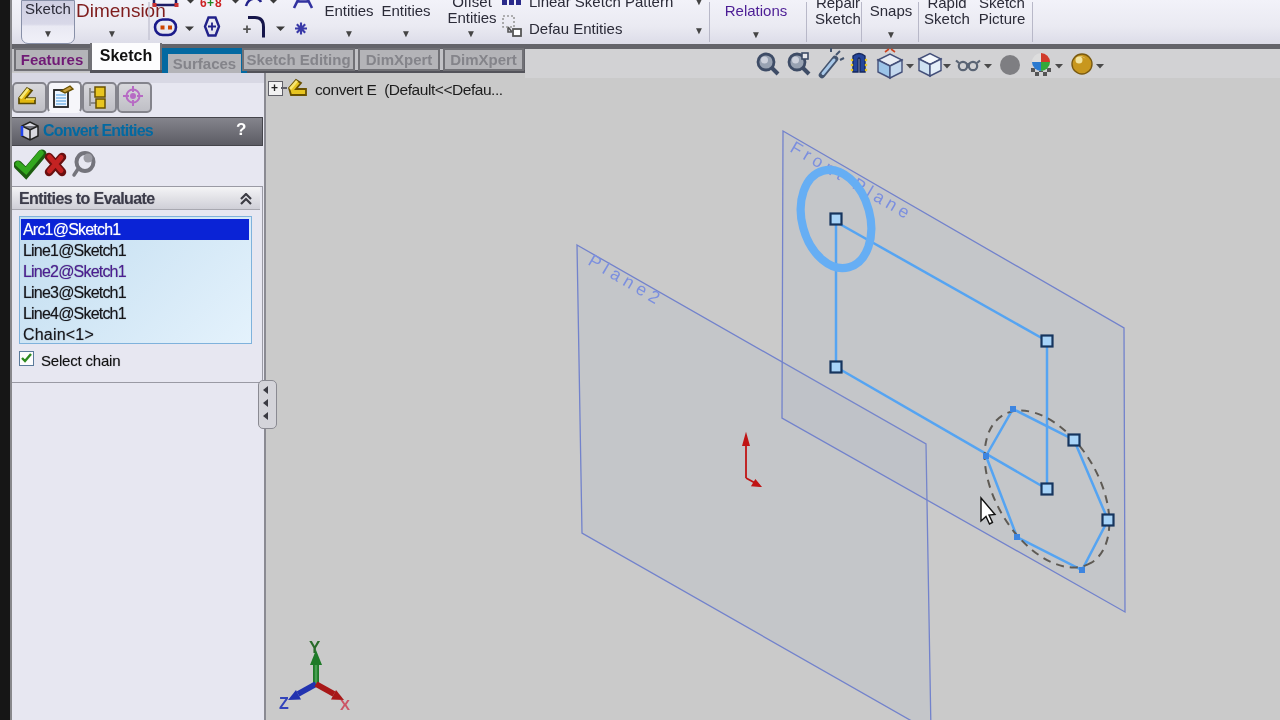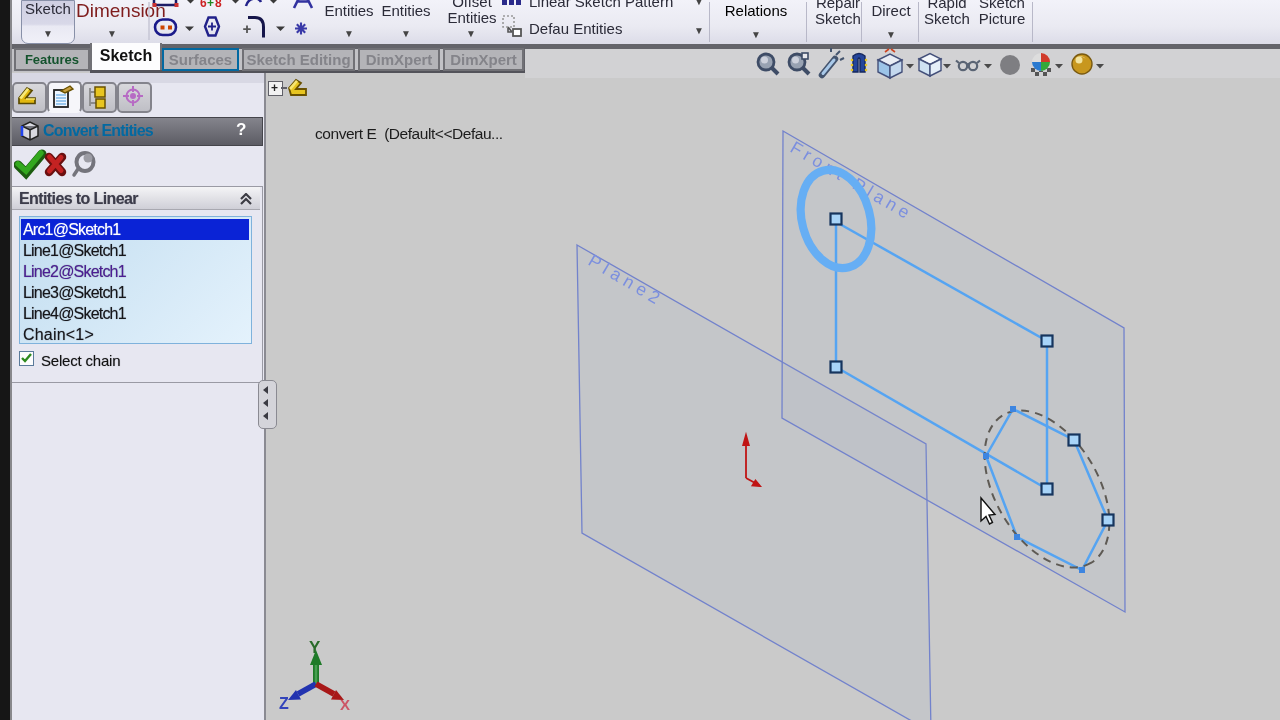--- a/index.html
+++ b/index.html
@@ -67,42 +67,42 @@
     </g>
   <path d="M8 27 l4 5 M12 32 l-4 0 0 -4" stroke="#555" fill="none" stroke-width="1.6"></path>
   <rect x="13" y="29" width="8" height="7" fill="#fff" stroke="#555" stroke-width="1.8"></rect>
 </svg>
 <div class="abs" style="left:529px;top:-7px;width:170px;font-size:15px;color:#2b2b38;">Linear Sketch Pattern</div>
 <div class="abs" style="left:529px;top:20px;width:170px;font-size:15px;color:#2b2b38;">Defau Entities</div>
 <div class="abs" style="left:692px;top:-4px;width:14px;color:#444;font-size:10px;text-align:center;">▼</div>
 <div class="abs" style="left:692px;top:25px;width:14px;color:#444;font-size:10px;text-align:center;">▼</div>
 
 <div class="abs" style="left:709px;top:2px;width:1px;height:40px;background:#b8b8c8;"></div>
-<div class="abs" style="left:722px;top:2px;width:68px;font-size:15px;color:#000000;text-align:center;">Relations</div>
+<div class="abs" style="left:722px;top:2px;width:68px;font-size:15px;color:#4c1d95;text-align:center;">Relations</div>
 <div class="abs" style="left:749px;top:29px;width:14px;color:#444;font-size:10px;text-align:center;">▼</div>
 <div class="abs" style="left:806px;top:2px;width:1px;height:40px;background:#b8b8c8;"></div>
 <div class="abs" style="left:812px;top:-5px;width:52px;font-size:15px;color:#2b2b38;text-align:center;line-height:16px;">Repair<br>Sketch</div>
 <div class="abs" style="left:861px;top:2px;width:1px;height:40px;background:#b8b8c8;"></div>
-<div class="abs" style="left:867px;top:2px;width:48px;font-size:15px;color:#2b2b38;text-align:center;">Direct</div>
+<div class="abs" style="left:867px;top:2px;width:48px;font-size:15px;color:#2b2b38;text-align:center;">Snaps</div>
 <div class="abs" style="left:884px;top:29px;width:14px;color:#444;font-size:10px;text-align:center;">▼</div>
 <div class="abs" style="left:918px;top:2px;width:1px;height:40px;background:#b8b8c8;"></div>
 <div class="abs" style="left:922px;top:-5px;width:50px;font-size:15px;color:#2b2b38;text-align:center;line-height:16px;">Rapid<br>Sketch</div>
 <div class="abs" style="left:976px;top:-5px;width:52px;font-size:15px;color:#2b2b38;text-align:center;line-height:16px;">Sketch<br>Picture</div>
 <div class="abs" style="left:1032px;top:2px;width:1px;height:40px;background:#b8b8c8;"></div>
 
 <div class="abs" style="left:10px;top:43.5px;width:1270px;height:5.5px;background:#64646a;"></div>
 
 <div class="abs" style="left:525px;top:49px;width:755px;height:29px;background:#d2d2d4;"></div>
 <div class="abs" style="left:10px;top:49px;width:510px;height:23px;background:#c2c2c6;"></div>
 <div class="abs" style="left:520px;top:43.5px;width:5px;height:28.5px;background:#64646a;"></div>
 <div class="abs" style="left:90px;top:70px;width:435px;height:3px;background:#53535a;"></div>
 
-<div class="abs tab" style="left:14px;top:47.5px;width:72px;height:19px;background:#b4b4b8;border:2px solid #717176;color:#14532d;font-weight:bold;font-size:13px;text-align:center;line-height:19px;">Features</div>
+<div class="abs tab" style="left:14px;top:47.5px;width:72px;height:19px;background:#b4b4b8;border:2px solid #717176;color:#701a75;font-weight:bold;font-size:15px;text-align:center;line-height:19px;">Features</div>
 <div class="abs" style="left:90px;top:43px;width:68px;height:27px;background:#fdfdfe;border-left:2px solid #717176;border-right:2px solid #717176;color:#111;font-weight:bold;font-size:16px;text-align:center;line-height:26px;">Sketch</div>
-<div class="abs tab" style="left:162px;top:47.5px;width:73px;height:19px;background:#b4b4b8;border:2px solid #0369a1;color:#84848a;font-weight:bold;font-size:15px;text-align:center;line-height:19px;">Surfaces</div>
+<div class="abs tab" style="left:162px;top:47.5px;width:73px;height:19px;background:#b4b4b8;border:6px solid #0369a1;color:#84848a;font-weight:bold;font-size:15px;text-align:center;line-height:19px;">Surfaces</div>
 <div class="abs tab" style="left:242px;top:47.5px;width:109px;height:19px;background:#b4b4b8;border:2px solid #717176;color:#84848a;font-weight:bold;font-size:15px;text-align:center;line-height:19px;">Sketch Editing</div>
 <div class="abs tab" style="left:358px;top:47.5px;width:78px;height:19px;background:#b4b4b8;border:2px solid #717176;color:#84848a;font-weight:bold;font-size:15px;text-align:center;line-height:19px;">DimXpert</div>
 <div class="abs tab" style="left:443px;top:47.5px;width:77px;height:19px;background:#b4b4b8;border:2px solid #717176;color:#84848a;font-weight:bold;font-size:15px;text-align:center;line-height:19px;">DimXpert</div>
 
 <div class="abs" style="left:10px;top:73px;width:254px;height:647px;background:#e7e7f1;border-right:2px solid #8a8a92;"></div>
 
 <div class="abs" style="left:10px;top:73px;width:254px;height:10px;background:#d8d8e4;"></div>
 <div class="abs" style="left:12px;top:82px;width:31px;height:27px;background:linear-gradient(#d8d8dc,#bfbfc6);border:2px solid #84848c;border-radius:5px;"></div>
 <div class="abs" style="left:47px;top:81px;width:31px;height:28px;background:#f6f6fa;border:2px solid #84848c;border-radius:5px;border-bottom-color:#f6f6fa;"></div>
 <div class="abs" style="left:82px;top:82px;width:31px;height:27px;background:linear-gradient(#d8d8dc,#bfbfc6);border:2px solid #84848c;border-radius:5px;"></div>
@@ -149,21 +149,21 @@
   <path d="M4 16 L12 23 L27 5" fill="none" stroke="#33a81e" stroke-width="5.5" stroke-linecap="round"></path>
   <path d="M35 9 L48 24 M48 9 L35 24" stroke="#6b1010" stroke-width="8.5" stroke-linecap="round"></path>
   <path d="M35.5 9 L47 22.5 M47 9.5 L35.5 23" stroke="#c42222" stroke-width="5" stroke-linecap="round"></path>
   <ellipse cx="71" cy="14" rx="8.5" ry="9" fill="none" stroke="#74747c" stroke-width="4"></ellipse>
   <circle cx="74" cy="10" r="4.5" fill="#9c9ca4"></circle>
   <path d="M64 21 L60 27" stroke="#74747c" stroke-width="3.5" stroke-linecap="round"></path>
 </svg>
 
 <div class="abs" style="left:11px;top:186px;width:250px;height:195px;border:1.5px solid #9a9aa4;background:#e7e7f1;"></div>
 <div class="abs" style="left:12px;top:187px;width:248px;height:22px;background:linear-gradient(#f4f4f6,#cfcfd7);border-bottom:1.5px solid #a8a8b0;"></div>
-<div class="abs" style="left:19px;top:190px;font-size:16px;letter-spacing:-0.6px;font-weight:bold;color:#3c3c4a;text-shadow:0 0 1px rgba(40,40,60,0.4);">Entities to Linear</div>
+<div class="abs" style="left:19px;top:190px;font-size:16px;letter-spacing:-0.6px;font-weight:bold;color:#3c3c4a;text-shadow:0 0 1px rgba(40,40,60,0.4);">Entities to Evaluate</div>
 <svg class="abs" style="left:239px;top:193px;" width="14" height="13" viewBox="0 0 14 13">
   <path d="M2 6 L7 1 L12 6 M2 11 L7 6 L12 11" fill="none" stroke="#3c3c44" stroke-width="2.2"></path>
 </svg>
 
 <div class="abs" style="left:19px;top:216px;width:231px;height:126px;background:linear-gradient(135deg,#c2ddf0,#e4f2fc);border:1.5px solid #7fb2dc;"></div>
 <div class="abs" style="left:20.5px;top:218.5px;width:228px;height:21px;background:#0a23d6;"></div>
 <div class="abs" style="left:23px;top:221px;font-size:16px;letter-spacing:-0.8px;color:#fff;text-shadow:0 0 1px rgba(255,255,255,0.6);">Arc1@Sketch1</div>
 <div class="abs" style="left:23px;top:242px;font-size:16px;letter-spacing:-0.8px;color:#16161a;text-shadow:0 0 1px rgba(20,20,30,0.5);">Line1@Sketch1</div>
 <div class="abs" style="left:23px;top:263px;font-size:16px;letter-spacing:-0.8px;color:#4c1d95;text-shadow:0 0 1px rgba(20,20,30,0.5);">Line2@Sketch1</div>
 <div class="abs" style="left:23px;top:284px;font-size:16px;letter-spacing:-0.8px;color:#16161a;text-shadow:0 0 1px rgba(20,20,30,0.5);">Line3@Sketch1</div>
@@ -185,21 +185,21 @@
     </g>
 </svg>
 
 <div class="abs" style="left:268px;top:81px;width:13px;height:13px;background:#f2f2f2;border:1.5px solid #606068;"></div>
 <div class="abs" style="left:271px;top:81.5px;width:7px;height:12px;color:#222;font-size:12px;font-weight:bold;line-height:12px;">+</div>
 <div class="abs" style="left:281px;top:87px;width:6px;height:1.5px;background:#606068;"></div>
 <svg class="abs" style="left:286px;top:76px;" width="24" height="25" viewBox="0 0 24 25">
   <path d="M3 12 L10 4 L15 7 L10 13 L20 13 L20 19 L5 19 Z" fill="#e8c520" stroke="#6a5200" stroke-width="1.8"></path>
   <path d="M3 12 L10 4 L12 5.5 L5 14 Z" fill="#f7e570"></path>
 </svg>
-<div class="abs" style="left:315px;top:81px;font-size:15.5px;letter-spacing:-0.45px;color:#1c1c1c;margin-top:44px;">convert E&nbsp;&nbsp;(Default&lt;&lt;Defau...</div>
+<div class="abs" style="left:315px;top:81px;font-size:15.5px;letter-spacing:-0.45px;color:#1c1c1c;">convert E&nbsp;&nbsp;(Default&lt;&lt;Defau...</div>
 
 <svg class="abs" style="left:0;top:0;" width="1280" height="720" viewBox="0 0 1280 720">
 
   <g>
     <polygon points="577,245 926,444 931,732 582,533" fill="rgba(150,165,200,0.10)" stroke="#7282cc" stroke-width="1.3"></polygon>
     <polygon points="783,131 1124,328 1125,612 782,418" fill="rgba(150,165,200,0.10)" stroke="#7282cc" stroke-width="1.3"></polygon>
   </g>
 
   <text x="789" y="151" font-size="17.5" fill="#7b8fdf" letter-spacing="4.4" transform="rotate(30.3 789 151)">Front Plane</text>
   <text x="587" y="264" font-size="17.5" fill="#7b8fdf" letter-spacing="5" transform="rotate(30.5 587 264)">Plane2</text>

